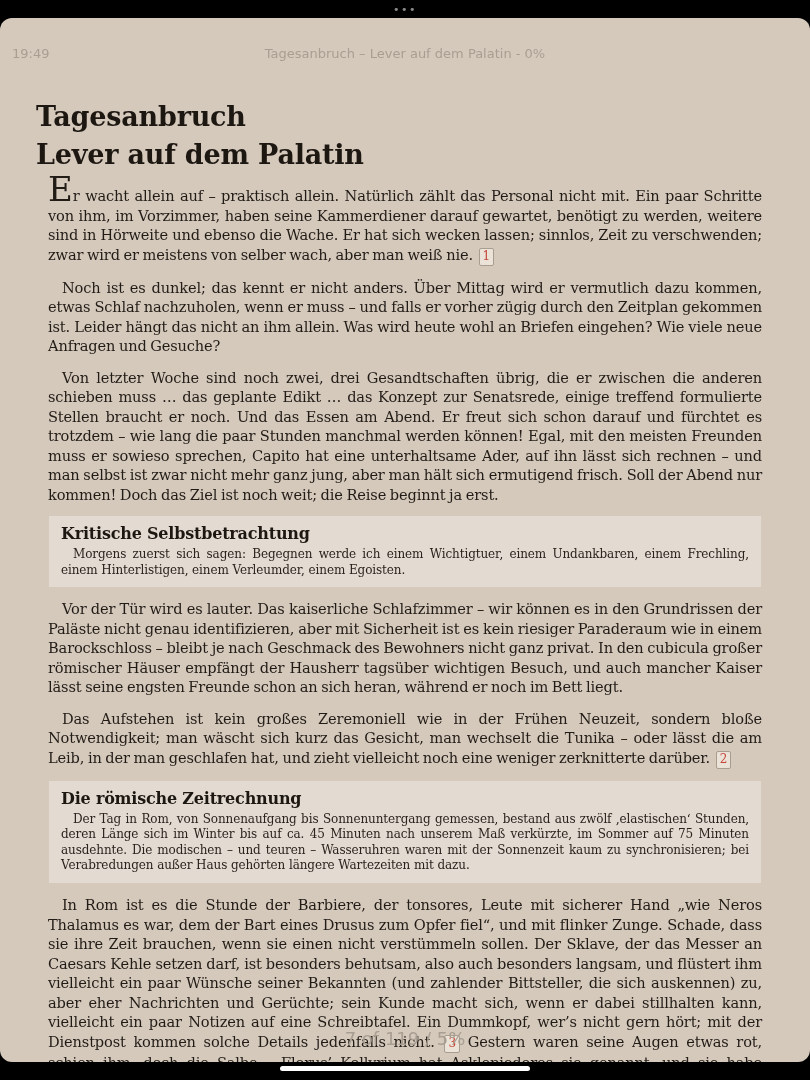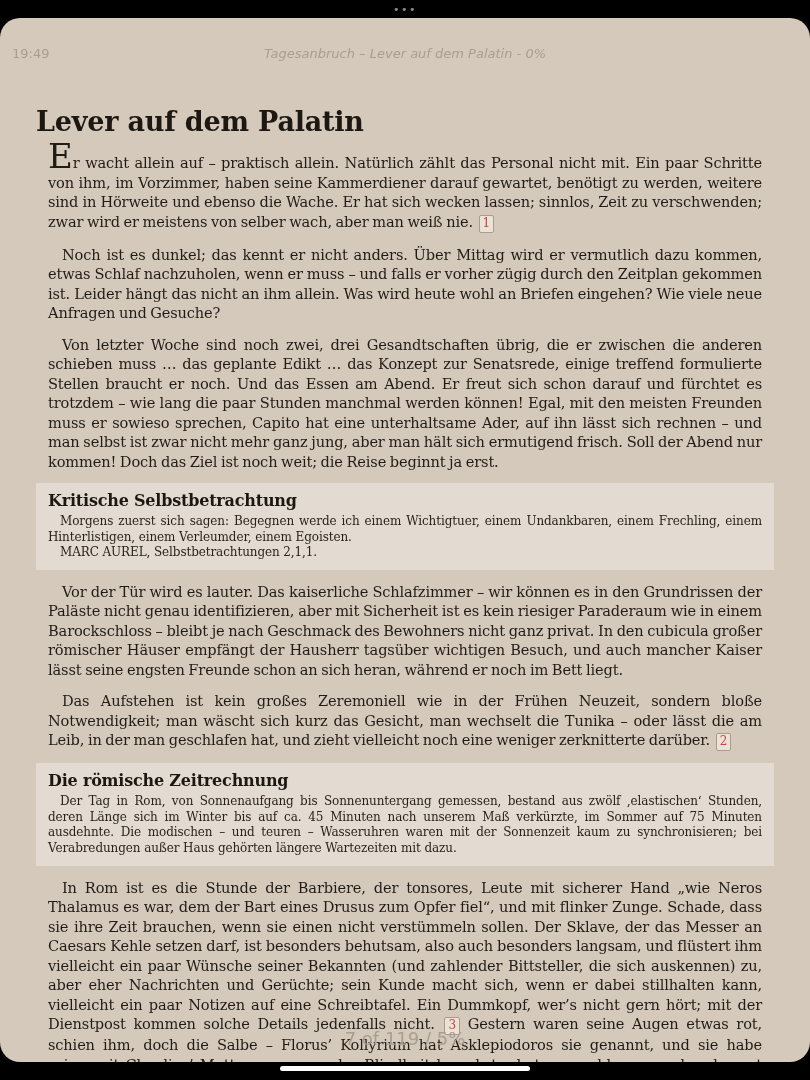--- a/index.html
+++ b/index.html
@@ -10,48 +10,48 @@
   .device{position:relative;width:810px;height:1080px;background:#000;}
 
   
   .top-bar{position:absolute;top:0;left:0;right:0;height:18px;background:#000;
     display:flex;align-items:center;justify-content:center;}
   .window-dots{color:#8b8b8b;font-size:11px;letter-spacing:1.5px;line-height:1;
     font-family:"DejaVu Sans",sans-serif;}
 
   
   .page{position:absolute;top:18px;left:0;right:0;bottom:18px;background:#d5c9bc;
-    border-radius:20px;overflow:hidden;}
+    border-radius:12px;overflow:hidden;}
 
   .status-time{position:absolute;top:28px;left:12px;font-size:13px;color:#a89e91;
     font-family:"DejaVu Sans",sans-serif;}
   .status-title{position:absolute;top:28px;left:80px;right:80px;text-align:center;
     font-size:13px;color:#a89e91;font-family:"DejaVu Sans",sans-serif;
-    white-space:nowrap;overflow:hidden;font-style:italic;}
+    white-space:nowrap;overflow:hidden;}
 
   .content{position:absolute;top:82px;left:36px;width:738px;color:#221c16;}
 
   h1.chapter-title,h2.chapter-subtitle{
     margin:0;font-weight:bold;font-size:27px;line-height:33px;color:#1d1712;
     letter-spacing:-0.2px;}
   h2.chapter-subtitle{margin-top:5px;}
 
   p.body{margin:12px;text-align:justify;font-size:14.6px;line-height:19.5px;
     text-indent:14px;letter-spacing:-0.15px;word-spacing:-0.8px;
     hyphens:auto;-webkit-hyphens:auto;color:#221c16;}
   p.body.first{text-indent:0;margin-top:15px;}
   .dropcap{font-size:34px;line-height:0;letter-spacing:0;}
   .italic{}
 
   .fn-marker{display:inline-block;font-size:12px;line-height:13px;color:#c5463a;
     background:#ece3d8;border:1px solid #a89d8f;border-radius:2px;
     padding:1px 3px 2px;margin-left:2px;text-indent:0;letter-spacing:0;
     vertical-align:baseline;cursor:pointer;}
 
-  .box{background:#e3dbd2;margin:10px 0;padding:7px 12px 9px;}
+  .box{background:#e3dbd2;margin:10px 13px;padding:7px 12px 9px;}
   .box h3{margin:0 0 3px;font-size:16px;line-height:21px;color:#1d1712;
     letter-spacing:-0.2px;}
   .box p{margin:0;font-size:12px;line-height:15.6px;text-align:justify;
     text-indent:12px;color:#2a231d;letter-spacing:-0.1px;
     hyphens:auto;-webkit-hyphens:auto;}
 
   .footer-progress{position:absolute;bottom:13px;left:0;right:0;text-align:center;
     font-size:18px;color:#a89e91;font-family:"DejaVu Sans",sans-serif;}
 
   .bottom-bar{position:absolute;bottom:0;left:0;right:0;height:18px;background:#000;
@@ -65,29 +65,29 @@
 
   <div class="top-bar">
     <span class="window-dots">•••</span>
   </div>
 
   <div class="page">
     <span class="status-time">19:49</span>
     <span class="status-title">Tagesanbruch – Lever auf dem Palatin - 0%</span>
 
     <div class="content">
+      <h1 class="chapter-title">Tagesanbruch</h1>
       <h2 class="chapter-subtitle">Lever auf dem Palatin</h2>
 
     <p class="body first"><span class="dropcap">E</span><span>r wacht allein auf – praktisch allein. Natürlich zählt das Personal nicht mit. Ein paar Schritte von ihm, im Vorzimmer, haben seine Kammerdiener darauf gewartet, benötigt zu werden, weitere sind in Hörweite und ebenso die Wache. Er hat sich wecken lassen; sinnlos, Zeit zu verschwenden; zwar wird er meistens von selber wach, aber man weiß nie. </span><span class="fn-marker">1</span></p>
         <p class="body"><span>Noch ist es dunkel; das kennt er nicht anders. Über Mittag wird er vermutlich dazu kommen, etwas Schlaf nachzuholen, wenn er muss – und falls er vorher zügig durch den Zeitplan gekommen ist. Leider hängt das nicht an ihm allein. Was wird heute wohl an Briefen eingehen? Wie viele neue Anfragen und Gesuche?</span></p>
         <p class="body"><span>Von letzter Woche sind noch zwei, drei Gesandtschaften übrig, die er zwischen die anderen schieben muss … das geplante Edikt … das Konzept zur Senatsrede, einige treffend formulierte Stellen braucht er noch. Und das Essen am Abend. Er freut sich schon darauf und fürchtet es trotzdem – wie lang die paar Stunden manchmal werden können! Egal, mit den meisten Freunden muss er sowieso sprechen, Capito hat eine unterhaltsame Ader, auf ihn lässt sich rechnen – und man selbst ist zwar nicht mehr ganz jung, aber man hält sich ermutigend frisch. Soll der Abend nur kommen! Doch das Ziel ist noch weit; die Reise beginnt ja erst.</span></p>
         <div class="box">
           <h3>Kritische Selbstbetrachtung</h3>
           <p><span>Morgens zuerst sich sagen: Begegnen werde ich einem Wichtigtuer, einem Undankbaren, einem Frechling, einem Hinterlistigen, einem Verleumder, einem Egoisten.</span></p>
-          <p><span>MARC AUREL, Selbstbetrachtungen 2,1,1.</span></p>
         </div>
         <p class="body"><span>Vor der Tür wird es lauter. Das kaiserliche Schlafzimmer – wir können es in den Grundrissen der Paläste nicht genau identifizieren, aber mit Sicherheit ist es kein riesiger Paraderaum wie in einem Barockschloss – bleibt je nach Geschmack des Bewohners nicht ganz privat. In den </span><span class="italic">cubicula</span><span> großer römischer Häuser empfängt der Hausherr tagsüber wichtigen Besuch, und auch mancher Kaiser lässt seine engsten Freunde schon an sich heran, während er noch im Bett liegt.</span></p>
         <p class="body"><span>Das Aufstehen ist kein großes Zeremoniell wie in der Frühen Neuzeit, sondern bloße Notwendigkeit; man wäscht sich kurz das Gesicht, man wechselt die Tunika – oder lässt die am Leib, in der man geschlafen hat, und zieht vielleicht noch eine weniger zerknitterte darüber. </span><span class="fn-marker">2</span></p>
         <div class="box">
           <h3>Die römische Zeitrechnung</h3>
           <p><span>Der Tag in Rom, von Sonnenaufgang bis Sonnenuntergang gemessen, bestand aus zwölf ‚elastischen‘ Stunden, deren Länge sich im Winter bis auf ca. 45 Minuten nach unserem Maß verkürzte, im Sommer auf 75 Minuten ausdehnte. Die modischen – und teuren – Wasseruhren waren mit der Sonnenzeit kaum zu synchronisieren; bei Verabredungen außer Haus gehörten längere Wartezeiten mit dazu.</span></p>
         </div>
         <p class="body"><span>In Rom ist es die Stunde der Barbiere, der </span><span class="italic">tonsores</span><span>, Leute mit sicherer Hand „wie Neros Thalamus es war, dem der Bart eines Drusus zum Opfer fiel“, und mit flinker Zunge. Schade, dass sie ihre Zeit brauchen, wenn sie einen nicht verstümmeln sollen. Der Sklave, der das Messer an Caesars Kehle setzen darf, ist besonders behutsam, also auch besonders langsam, und flüstert ihm vielleicht ein paar Wünsche seiner Bekannten (und zahlender Bittsteller, die sich auskennen) zu, aber eher Nachrichten und Gerüchte; sein Kunde macht sich, wenn er dabei stillhalten kann, vielleicht ein paar Notizen auf eine Schreibtafel. Ein Dummkopf, wer’s nicht gern hört; mit der Dienstpost kommen solche Details jedenfalls nicht. </span><span class="fn-marker">3</span><span> Gestern waren seine Augen etwas rot, schien ihm, doch die Salbe – Florus’ Kollyrium hat Asklepiodoros sie genannt, und sie habe seinerzeit Claudius’ Mutter sogar vor der Blindheit bewahrt – hat angeschlagen, und es brennt nicht mehr. </span><span class="fn-marker">4</span><span> (Wozu hat man einen Palast voller Ärzte. Solange sie nur untereinander keinen Krieg anfangen). Wenn die medizinisch geschulten Freigelassenen einer Meinung mit ihren „unabhängigen“ Kollegen sind, kann man sich gratulieren. Seit Jahren plagt ihn der dumme Verdacht, dass Medizin eine Modesache ist – und dass die überbezahlten Palastärzte ihm grundsätzlich das teuerste Mittel verschreiben. </span></p>
       </div>
 

